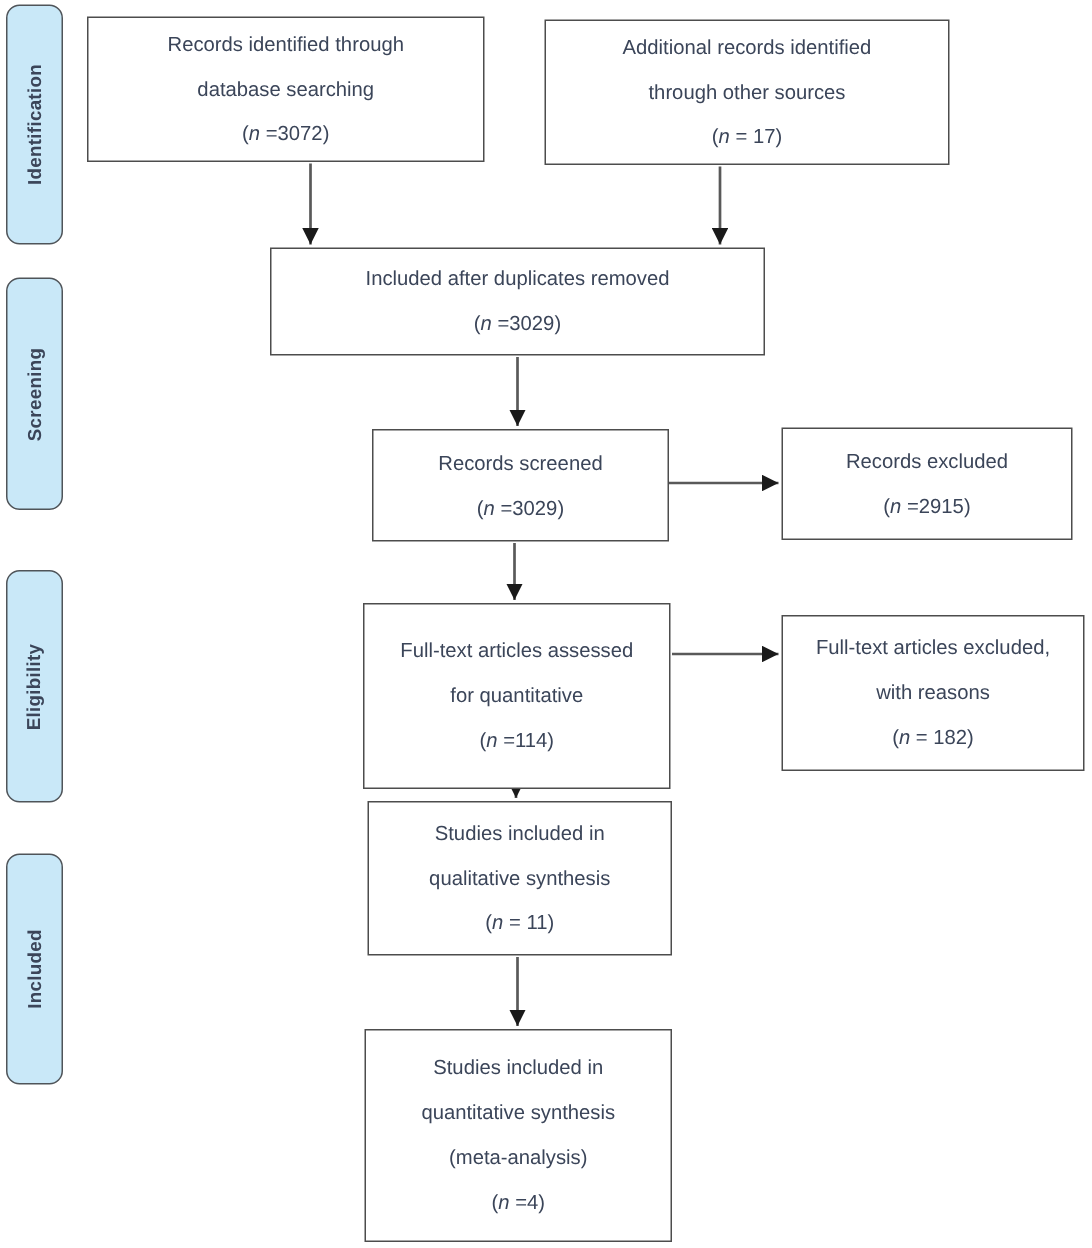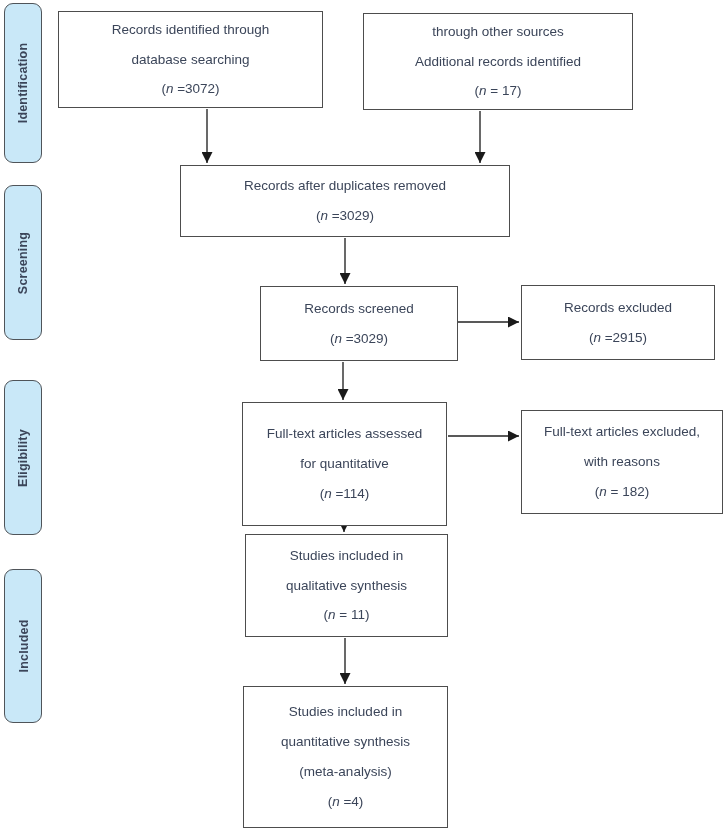--- a/index.html
+++ b/index.html
@@ -94,31 +94,31 @@
     <span class="vlabel">Included</span>
   </div>
 
   <div class="fbox" style="left:58px; top:11px; width:265px; height:97px">
     <div class="line">Records identified through</div>
     <div class="line">database searching</div>
     <div class="line count"><span>(</span><i>n</i><span> =3072)</span></div>
   </div>
 
   <div class="fbox" style="left:363px; top:13px; width:270px; height:97px">
+    <div class="line">Additional records identified</div>
     <div class="line">through other sources</div>
-    <div class="line">Additional records identified</div>
     <div class="line count"><span>(</span><i>n</i><span> = 17)</span></div>
   </div>
 
   <div class="fbox" style="left:180px; top:165px; width:330px; height:72px">
-    <div class="line">Records after duplicates removed</div>
+    <div class="line">Included after duplicates removed</div>
     <div class="line count"><span>(</span><i>n</i><span> =3029)</span></div>
   </div>
 
-  <div class="fbox" style="left:260px; top:286px; width:198px; height:75px">
+  <div class="fbox" style="left:248px; top:286px; width:198px; height:75px">
     <div class="line">Records screened</div>
     <div class="line count"><span>(</span><i>n</i><span> =3029)</span></div>
   </div>
 
   <div class="fbox" style="left:521px; top:285px; width:194px; height:75px">
     <div class="line">Records excluded</div>
     <div class="line count"><span>(</span><i>n</i><span> =2915)</span></div>
   </div>
 
   <div class="fbox" style="left:242px; top:402px; width:205px; height:124px">

